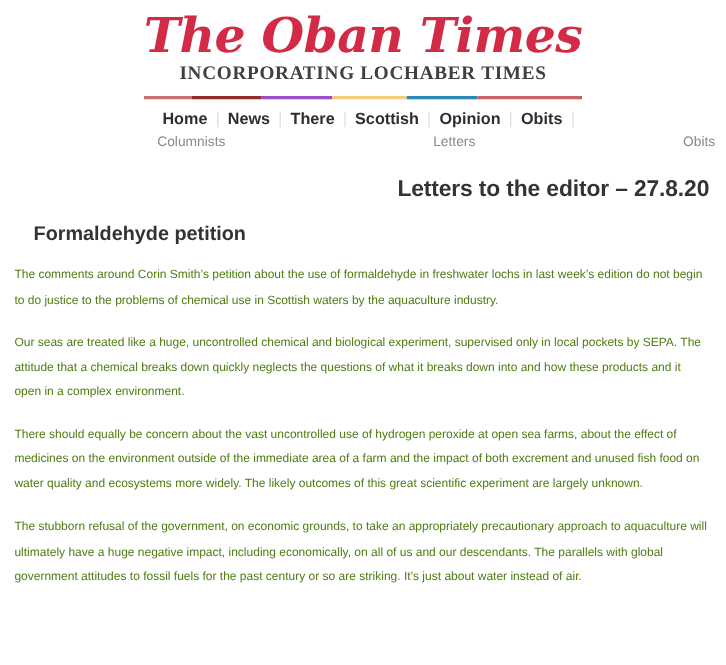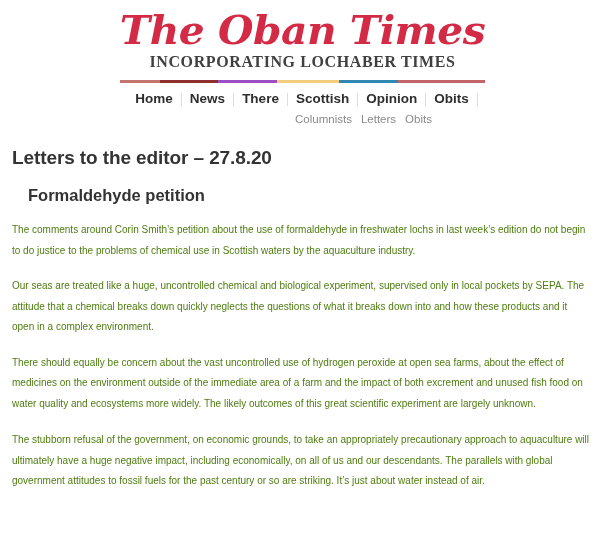--- a/index.html
+++ b/index.html
@@ -70,40 +70,40 @@
   .nav-primary .nav-sep {
     width: 1px;
     height: 13px;
     background: #dcdcdc;
     flex: 0 0 1px;
   }
 
   
   .nav-secondary {
     display: flex;
-    justify-content: center;
+    justify-content: space-between;
     align-items: center;
     margin: 7px 0 0 0;
     padding-left: 131px;
     font-size: 11.5px;
     font-weight: 400;
     color: #8a8a8a;
   }
   .nav-secondary .nav-item2 {
     padding-right: 9px;
     white-space: nowrap;
     cursor: pointer;
   }
 
   
   .article {
     padding: 0 14px 0 12px;
   }
   .article-title {
-    text-align: left;
+    text-align: right;
     font-size: 19px;
     font-weight: 700;
     color: #333333;
     margin: 21px 0 0 0;
     line-height: 24px;
     letter-spacing: -0.1px;
   }
   .article-subtitle {
     font-size: 16.5px;
     font-weight: 700;

